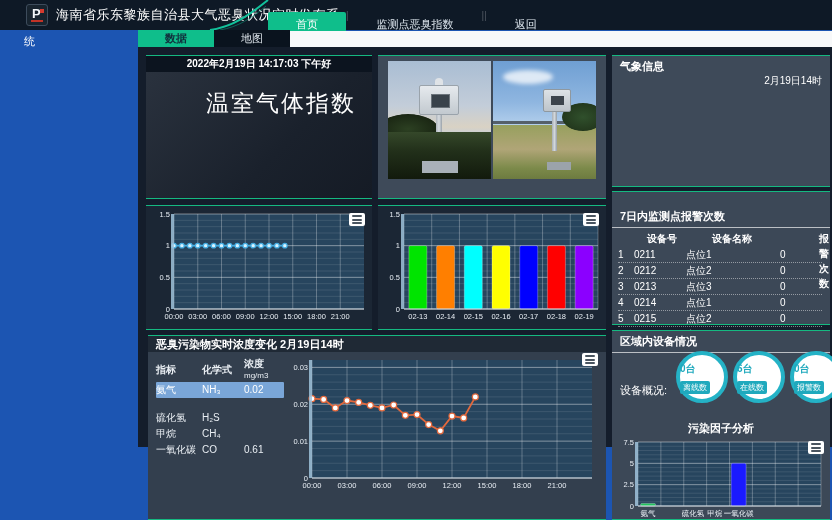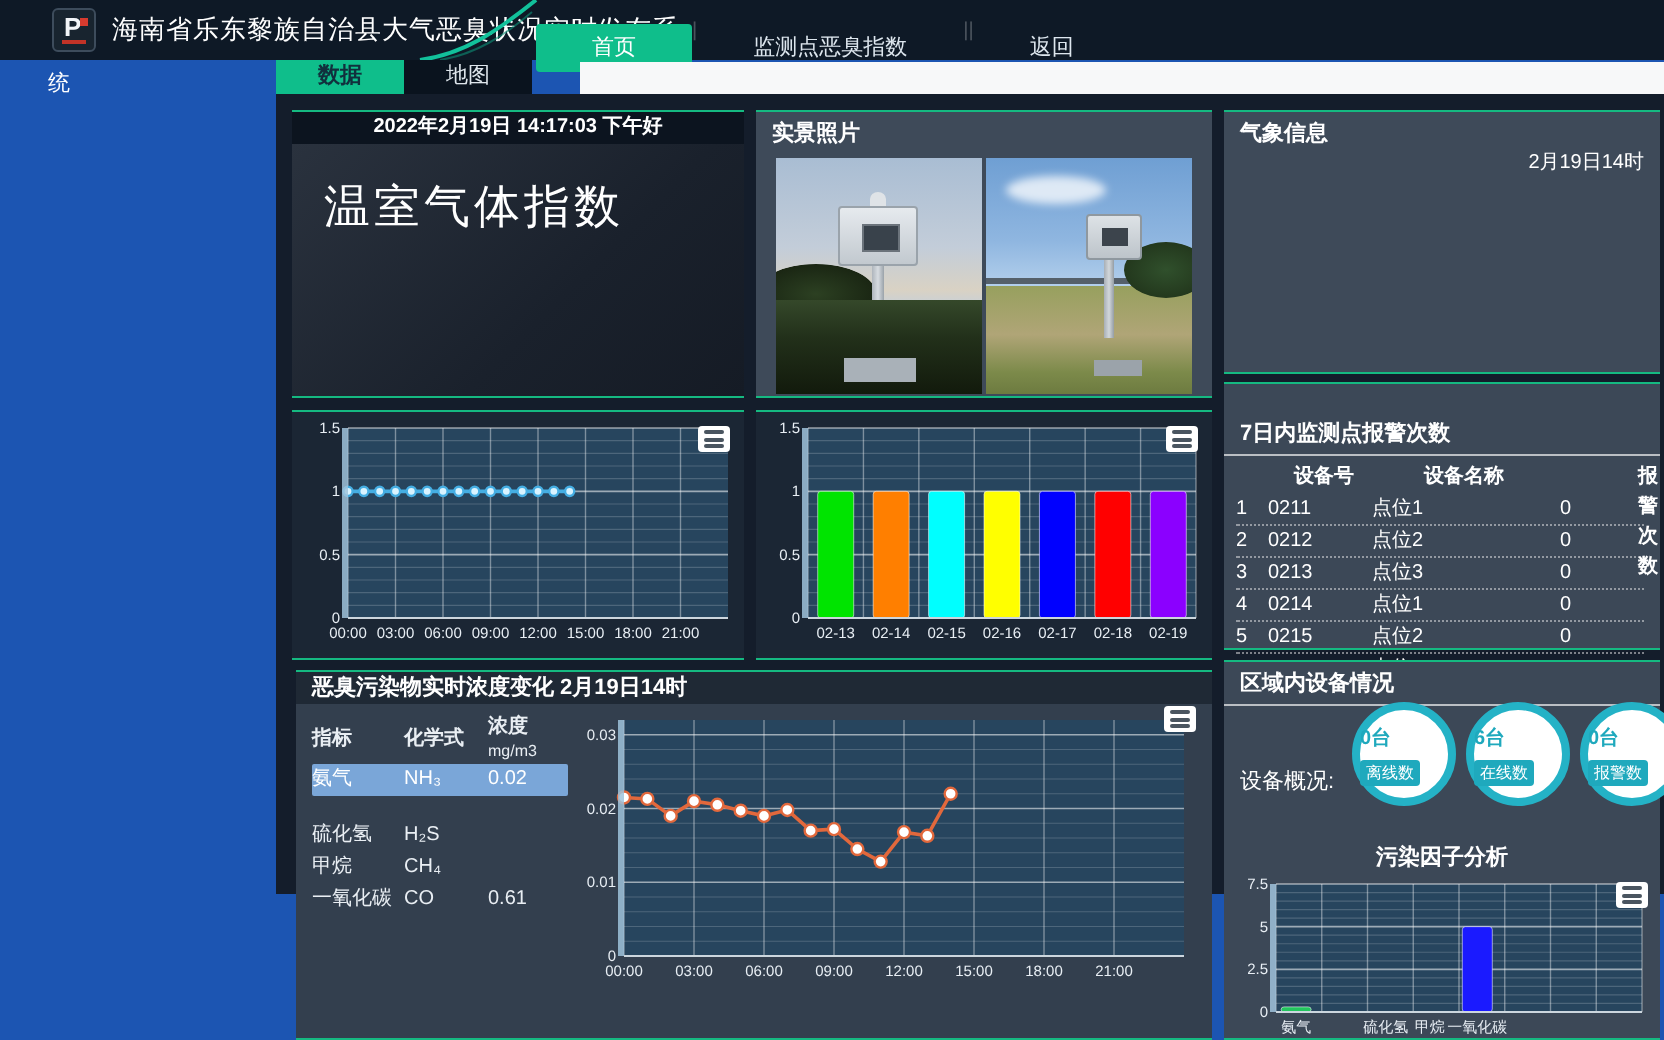--- a/index.html
+++ b/index.html
@@ -17,32 +17,32 @@
   .nav{position:absolute;left:268px;top:3px;height:24px;display:flex;align-items:center;}
   .nav .item{padding:0 28px;height:24px;line-height:24px;color:#dde6ee;font-size:11px;cursor:pointer;white-space:nowrap;margin-top:18px;}
   .nav .item.active{background:#0fbe8b;color:#ffffff;border-radius:2px;}
   .nav .sep{color:rgba(255,255,255,0.25);font-size:10px;}
 
   
   .sidebar{position:absolute;left:0;top:30px;width:138px;height:490px;background:#1c55b2;}
   .sidebar .ovf{position:absolute;left:24px;top:4px;color:#ffffff;font-size:11px;}
   .whitestrip{position:absolute;left:290px;top:31px;width:542px;height:16px;background:#f7f8f9;}
   .tabs{position:absolute;left:138px;top:30px;height:17px;display:flex;}
-  .tab{width:64px;height:17px;line-height:17px;text-align:center;font-size:11px;cursor:pointer;}
+  .tab{width:76px;height:17px;line-height:17px;text-align:center;font-size:11px;cursor:pointer;}
   .tab.active{background:#0fbe8b;color:#11303d;font-weight:bold;}
   .tab.idle{background:#0a131e;color:#dfe6ec;}
   .mainbg{position:absolute;left:138px;top:47px;width:694px;height:400px;background:#141d2b;}
 
   
   .panel{position:absolute;border-top:1px solid #15b981;border-bottom:1px solid #15b981;box-sizing:border-box;}
   .ptitle{color:#ffffff;font-size:11px;font-weight:bold;padding:3px 0 0 8px;}
 
   .p-info{left:146px;top:55px;width:226px;height:144px;background:#ec4899;}
   .p-info-head{height:16px;background:#0c141f;color:#fff;font-size:10px;font-weight:bold;text-align:center;line-height:16px;}
-  .p-info-body{height:126px;background:linear-gradient(135deg,#2a323e 0%,#1a212c 60%,#151b25 100%);}
+  .p-info-body{height:126px;background:linear-gradient(135deg,#2a323e 0%,#1a212c 60%,#151b25 100%);padding-left:44px;}
   .headline{color:#ffffff;font-size:23px;letter-spacing:2px;padding:16px 0 0 16px;font-weight:500;}
 
   .p-photo{left:378px;top:55px;width:228px;height:144px;background:#3e4a59;}
   .photowrap{display:flex;gap:2px;margin:5px 10px 0 10px;}
   .photo{position:relative;width:103px;height:118px;overflow:hidden;}
   .ph-sky1{position:absolute;inset:0;background:linear-gradient(#a9bdd3 0%,#c3cdd9 38%,#d9d2c4 56%,#c9d0d6 62%);}
   .ph-veg1{position:absolute;left:0;right:0;bottom:0;height:40%;background:linear-gradient(#35482a 0%,#22301a 40%,#121a0c 100%);}
   .ph-veg1b{position:absolute;left:-10px;bottom:30%;width:60px;height:30px;border-radius:50%;background:radial-gradient(#2c4022,#1a2613 70%,transparent 72%);}
   .ph-pole1{position:absolute;left:47%;top:38%;width:6px;height:44%;background:linear-gradient(90deg,#aeb5bc,#d7dce1,#9aa2a9);}
   .ph-head1{position:absolute;left:30%;top:20%;width:40px;height:30px;background:linear-gradient(#e6eaee,#c2c9cf);border-radius:2px;border:1px solid #9aa3ab;box-sizing:border-box;}
@@ -134,21 +134,20 @@
   <div class="mainbg"></div>
 
   <div class="panel p-info">
     <div class="p-info-head">2022年2月19日  14:17:03 下午好</div>
     <div class="p-info-body">
       <div class="headline">温室气体指数</div>
     </div>
   </div>
 
   <div class="panel p-photo">
-    <div class="ptitle">实景照片</div>
     <div class="photowrap">
       <div class="photo">
         <div class="ph-sky1"></div>
         <div class="ph-veg1b"></div>
         <div class="ph-pole1"></div>
         <div class="ph-veg1"></div>
         <div class="ph-base1"></div>
         <div class="ph-ant1"></div>
         <div class="ph-head1">
           <div class="ph-scr1"></div>

